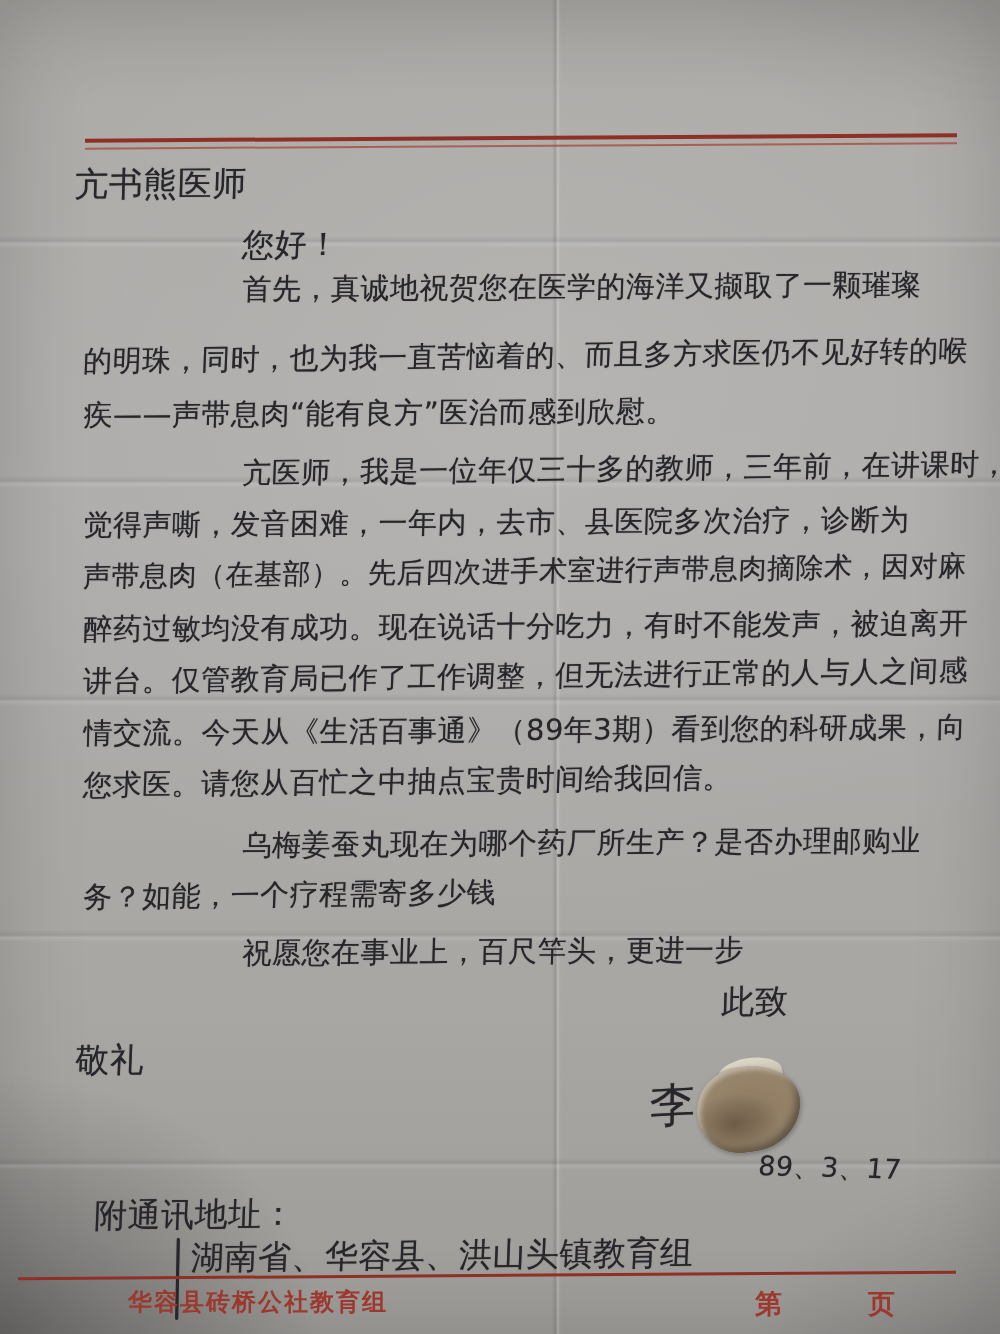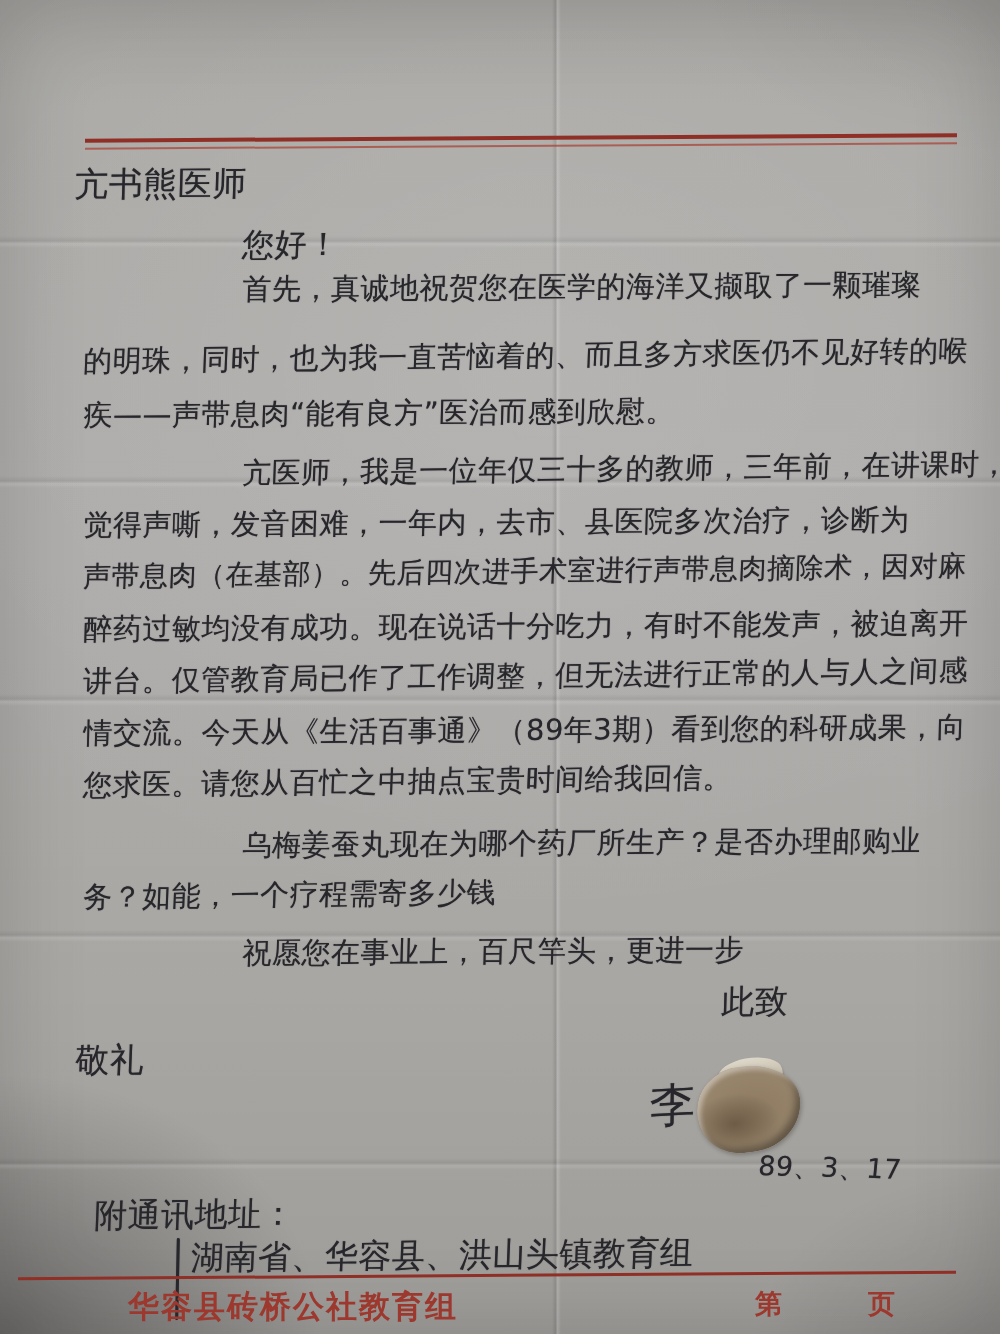--- a/index.html
+++ b/index.html
@@ -95,17 +95,17 @@
   <div class="tear-flap"></div>
   <div class="tear"></div>
 
   <div class="ink" style="left:760px;top:1148px;font-size:27px;transform:rotate(1.5deg) skewX(-4deg)">89、3、17</div>
 
   <div class="ink alt" style="left:95px;top:1194px;font-size:33px">附通讯地址：</div>
   <div class="pen-stroke"></div>
   <div class="ink" style="left:192px;top:1236px;font-size:33px;transform:rotate(-0.6deg) skewX(-3deg)">湖南省、华容县、洪山头镇教育组</div>
 
   <div class="rule" style="left:18px;top:1274px;width:938px;height:3px;transform:rotate(-0.4deg)"></div>
-  <div class="print-red" style="left:128px;top:1286px;font-size:31px;letter-spacing:2px">华容县砖桥公社教育组</div>
+  <div class="print-red" style="left:128px;top:1286px;font-size:24px;letter-spacing:2px">华容县砖桥公社教育组</div>
   <div class="print-red" style="left:755px;top:1286px;font-size:27px">第</div>
   <div class="print-red" style="left:868px;top:1286px;font-size:27px">页</div>
 
 </div>
 
 </body></html>

